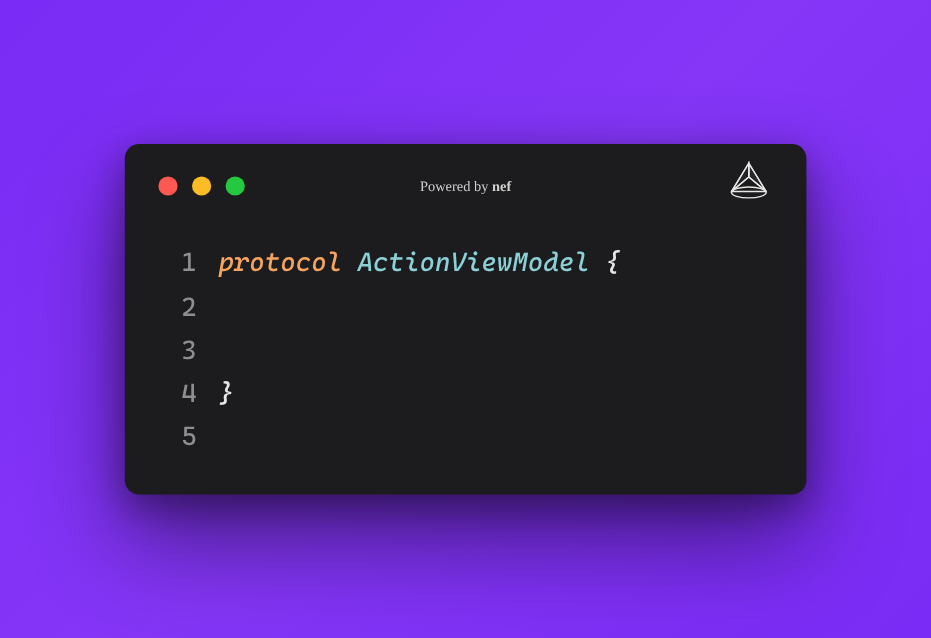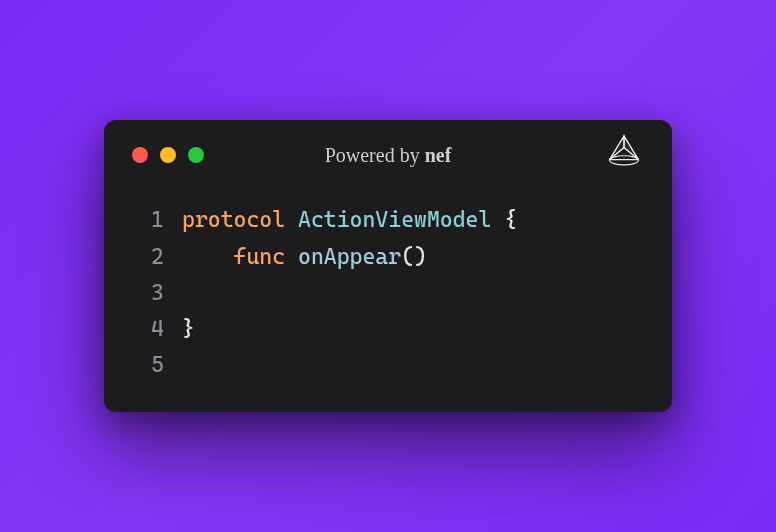--- a/index.html
+++ b/index.html
@@ -41,21 +41,21 @@
     }
     .dot-red { background: #ff5751; }
     .dot-yellow { background: #fdbb26; }
     .dot-green { background: #24c93f; }
     .title {
       position: absolute;
       left: 50%;
       transform: translateX(-50%);
       color: #cfcfcf;
       font-family: Georgia, 'Times New Roman', serif;
-      font-size: 20px;
+      font-size: 12px;
       font-weight: 400;
     }
     .title .brand {
       font-weight: 600;
     }
     .logo {
       margin-left: auto;
       width: 40px;
       height: 40px;
       display: flex;
@@ -76,20 +76,21 @@
     .gutter {
       width: 78px;
       text-align: right;
       color: #8d8d92;
       padding-right: 18px;
       flex-shrink: 0;
       user-select: none;
     }
     .code {
       color: #e6e6e6;
+      font-style: italic;
     }
     .kw { color: #f7a45f; }
     .type { color: #8bd0d6; }
     .fn { color: #a3ccda; }
     .punc { color: #e6e6e6; }
     .plain { color: #e6e6e6; }
   </style>
 </head>
 <body>
 
@@ -110,18 +111,18 @@
         <polygon points="50,8 50,38 12,70" fill="#e6e6e6" fill-opacity="0.03"></polygon>
         <ellipse cx="50" cy="72" rx="38" ry="12"></ellipse>
         <line x1="50" y1="8" x2="50" y2="38"></line>
         <line x1="50" y1="38" x2="88" y2="70"></line>
         <line x1="50" y1="38" x2="12" y2="70"></line>
       </svg>
     </div>
   </div>
   <div class="code-area" id="code-area">
       <div class="line"><span class="gutter">1</span><span class="code"><span class="kw">protocol</span><span class="plain"> </span><span class="type">ActionViewModel</span><span class="plain"> </span><span class="punc">{</span></span></div>
-      <div class="line"><span class="gutter">2</span><span class="code"><span class="plain">    </span><span class="kw">func</span><span class="plain"> </span><span class="fn">onAppear</span><span class="punc">()</span></span></div>
+      <div class="line"><span class="gutter">2</span></div>
       <div class="line"><span class="gutter">3</span></div>
       <div class="line"><span class="gutter">4</span><span class="code"><span class="punc">}</span></span></div>
       <div class="line"><span class="gutter">5</span><span class="code"></span></div>
     </div>
 </div>
 
 </body></html>

